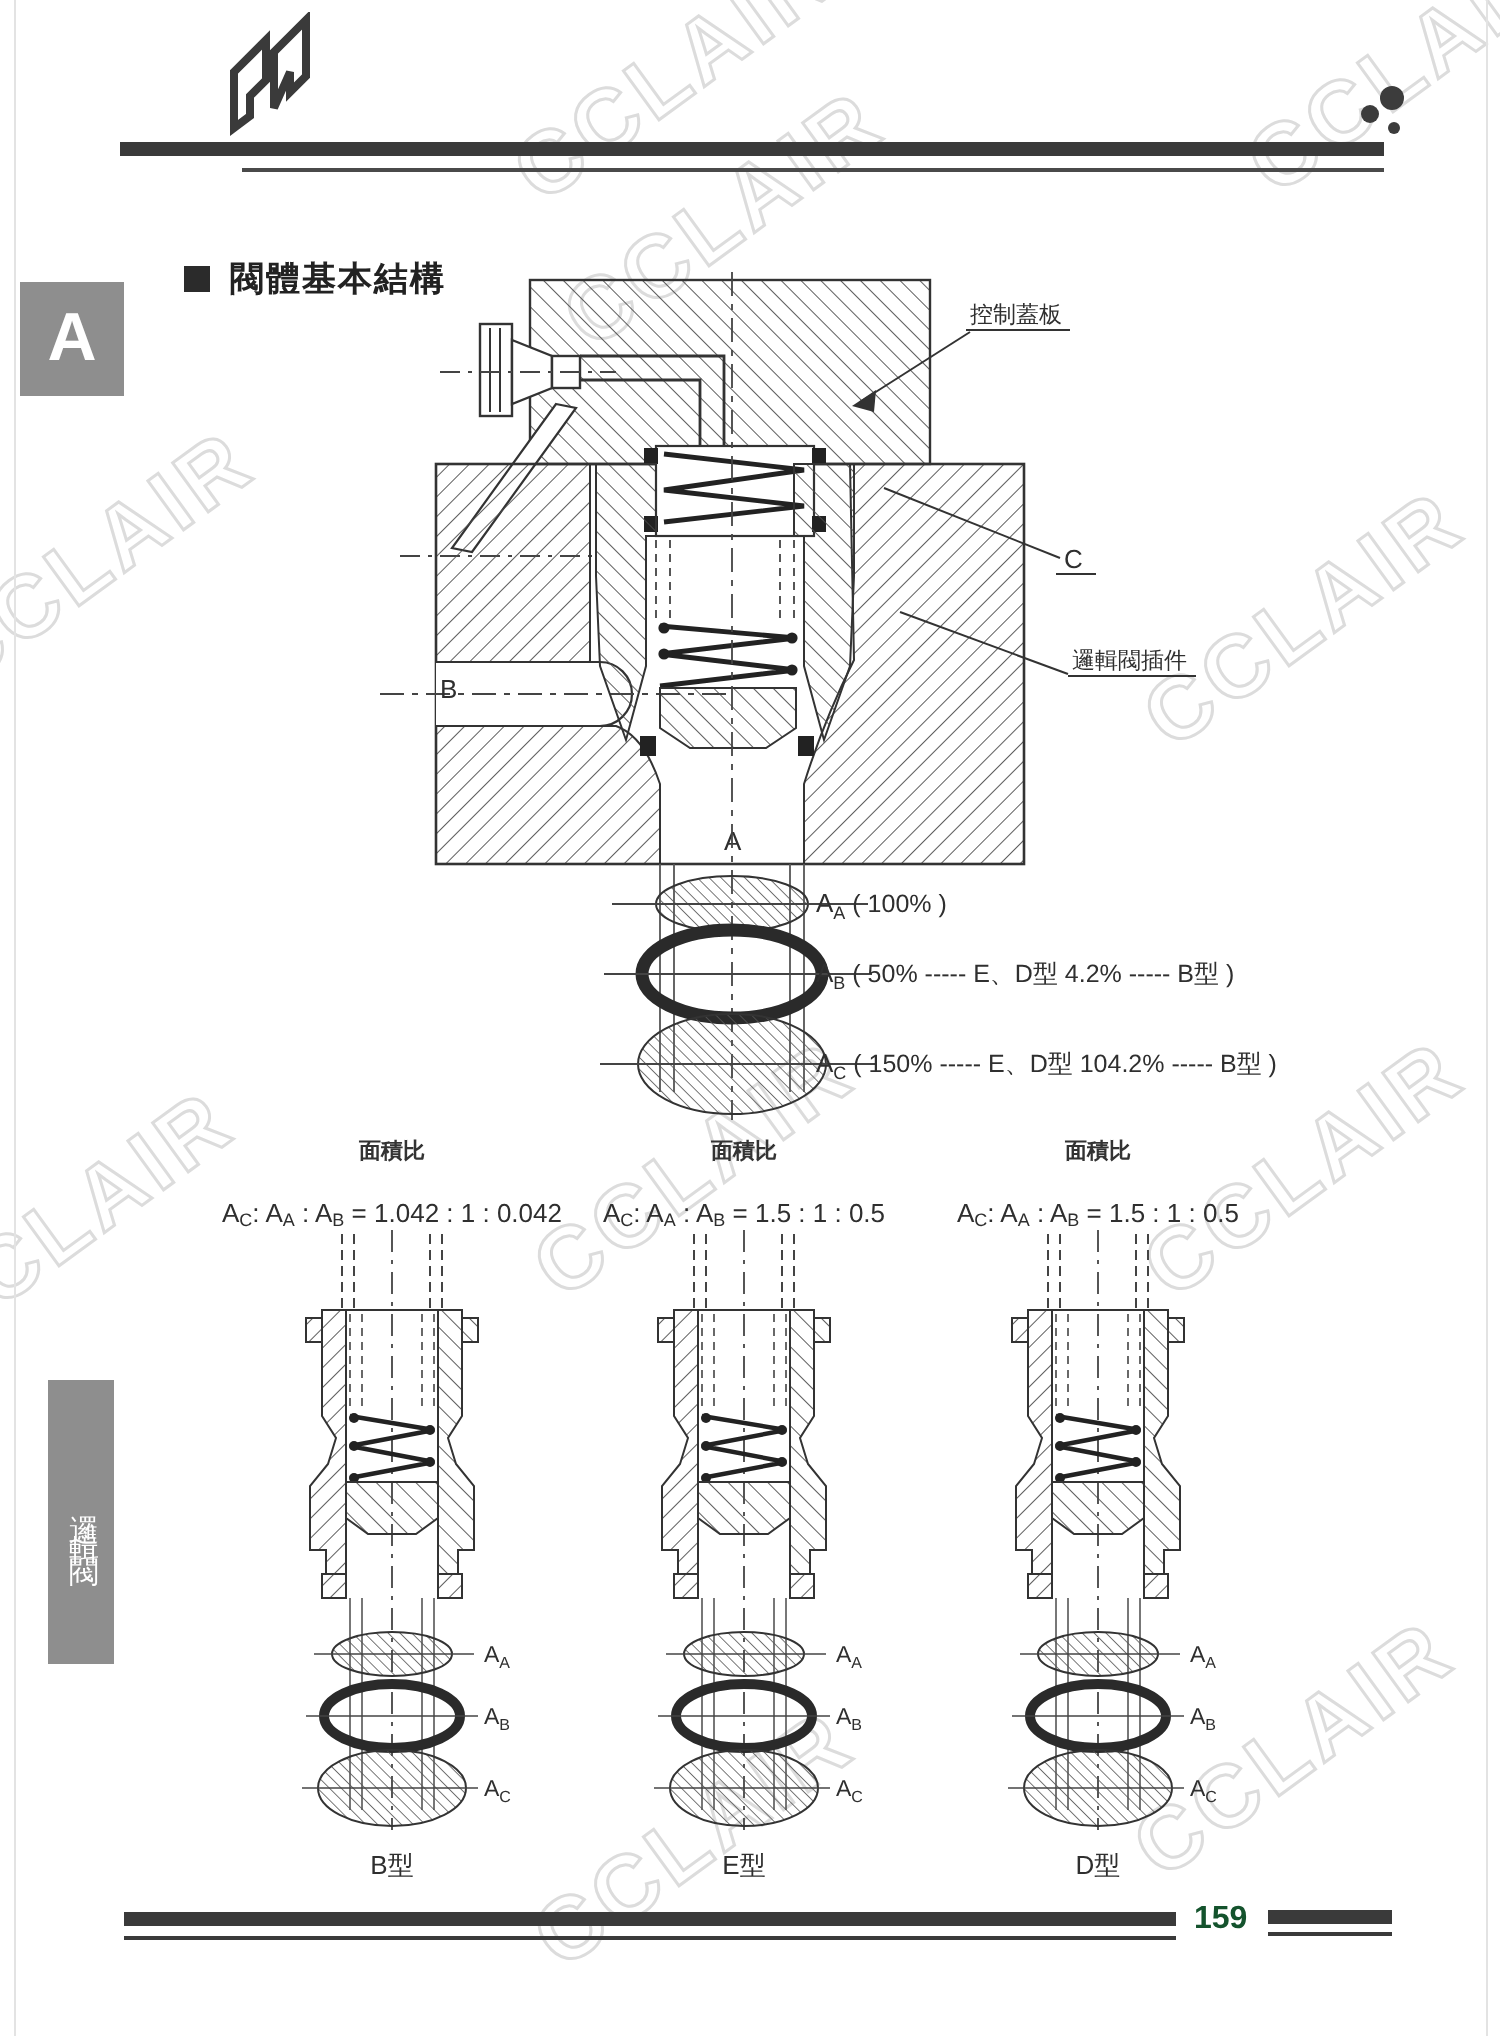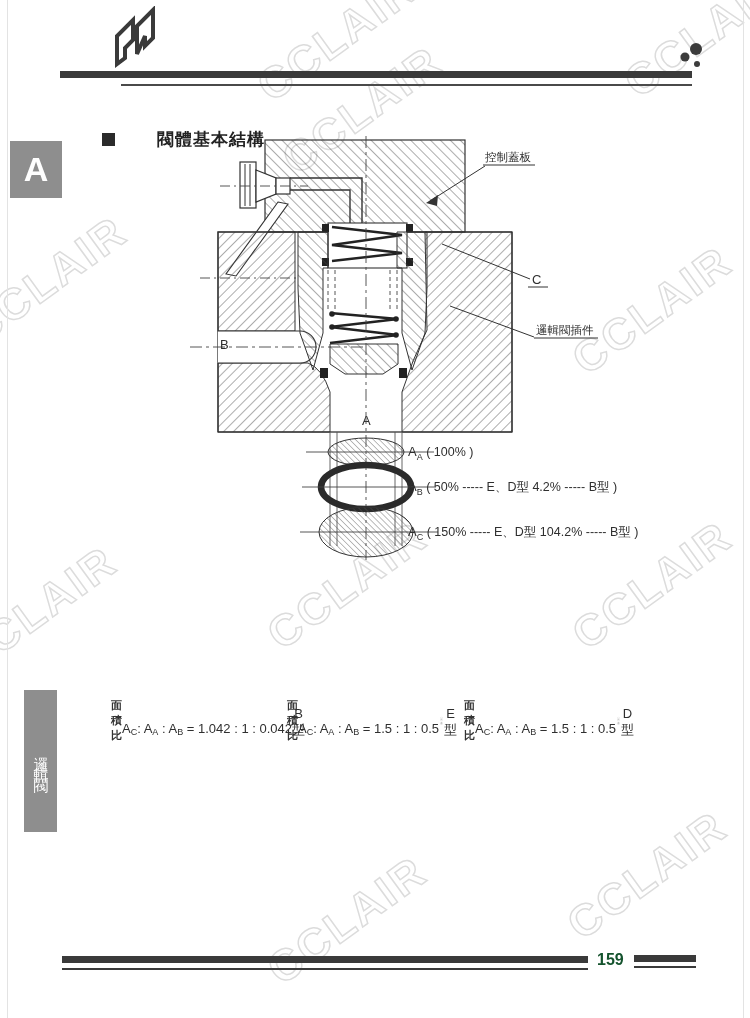--- a/index.html
+++ b/index.html
@@ -17,27 +17,27 @@
   .rule-thick{position:absolute;left:60px;top:71px;width:632px;height:7px;background:#3a3a3a;}
   .rule-thin{position:absolute;left:121px;top:84px;width:571px;height:2px;background:#4a4a4a;}
   
   .tab-a{position:absolute;left:10px;top:141px;width:52px;height:57px;background:#8e8e8e;
          color:#fff;font-size:34px;font-weight:bold;display:flex;align-items:center;justify-content:center;}
   .side-label{position:absolute;left:24px;top:690px;width:33px;height:142px;background:#8e8e8e;
          color:#fff;font-size:15px;writing-mode:vertical-rl;letter-spacing:11px;
          display:flex;justify-content:center;padding-top:0;box-sizing:border-box;
          align-items:center;}
   
-  .sec-head{position:absolute;left:102px;top:128px;display:flex;align-items:center;gap:32px;}
+  .sec-head{position:absolute;left:92px;top:128px;display:flex;align-items:center;}
   .sec-square{width:13px;height:13px;background:#2b2b2b;margin-right:10px;}
   .sec-text{font-size:17px;font-weight:bold;color:#222;letter-spacing:1px;}
   
   .main-fig{position:absolute;left:180px;top:128px;}
   
-  .diagram{position:absolute;width:170px;top:568px;display:flex;flex-direction:row;align-items:center;}
+  .diagram{position:absolute;width:170px;top:568px;display:flex;flex-direction:column;align-items:center;}
   .d1{left:111px;} .d2{left:287px;} .d3{left:464px;}
   .ratio-head{font-size:11px;color:#333;font-weight:bold;}
   .ratio-line{font-size:13px;color:#2f2f2f;white-space:nowrap;margin-top:16px;}
   .ratio-line .sub{font-size:9px;vertical-align:-2px;}
   .type-label{font-size:13px;color:#2f2f2f;margin-top:4px;text-align:center;}
   
   .foot-bar{position:absolute;left:62px;top:956px;width:526px;height:7px;background:#3a3a3a;}
   .foot-thin{position:absolute;left:62px;top:968px;width:526px;height:2px;background:#3a3a3a;}
   .foot-num{position:absolute;left:597px;top:951px;font-size:16px;color:#14532d;font-weight:bold;}
   .foot-bar-r{position:absolute;left:634px;top:955px;width:62px;height:7px;background:#3a3a3a;}

